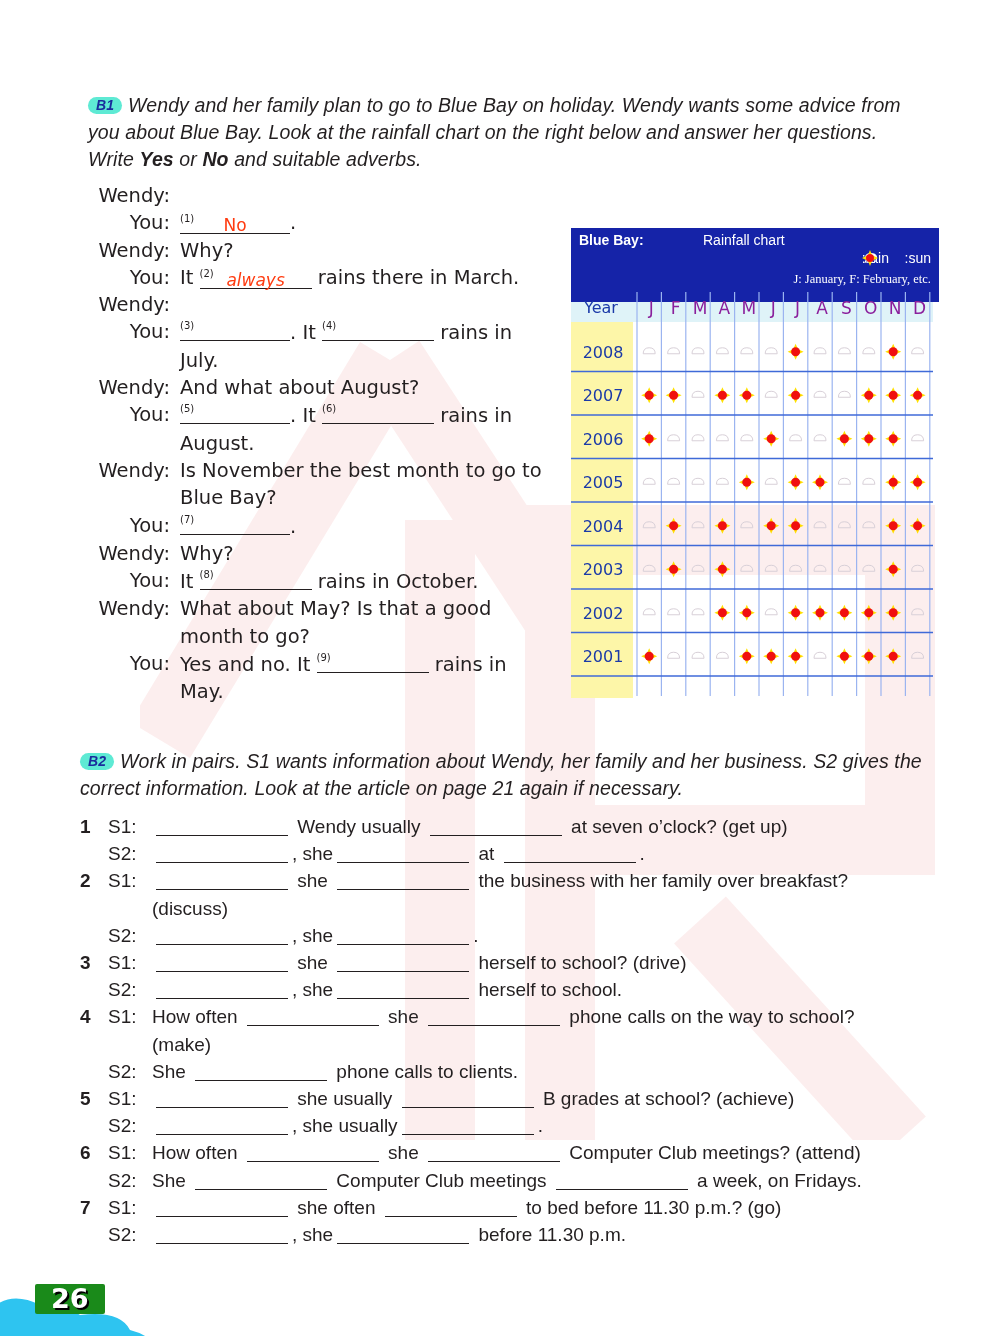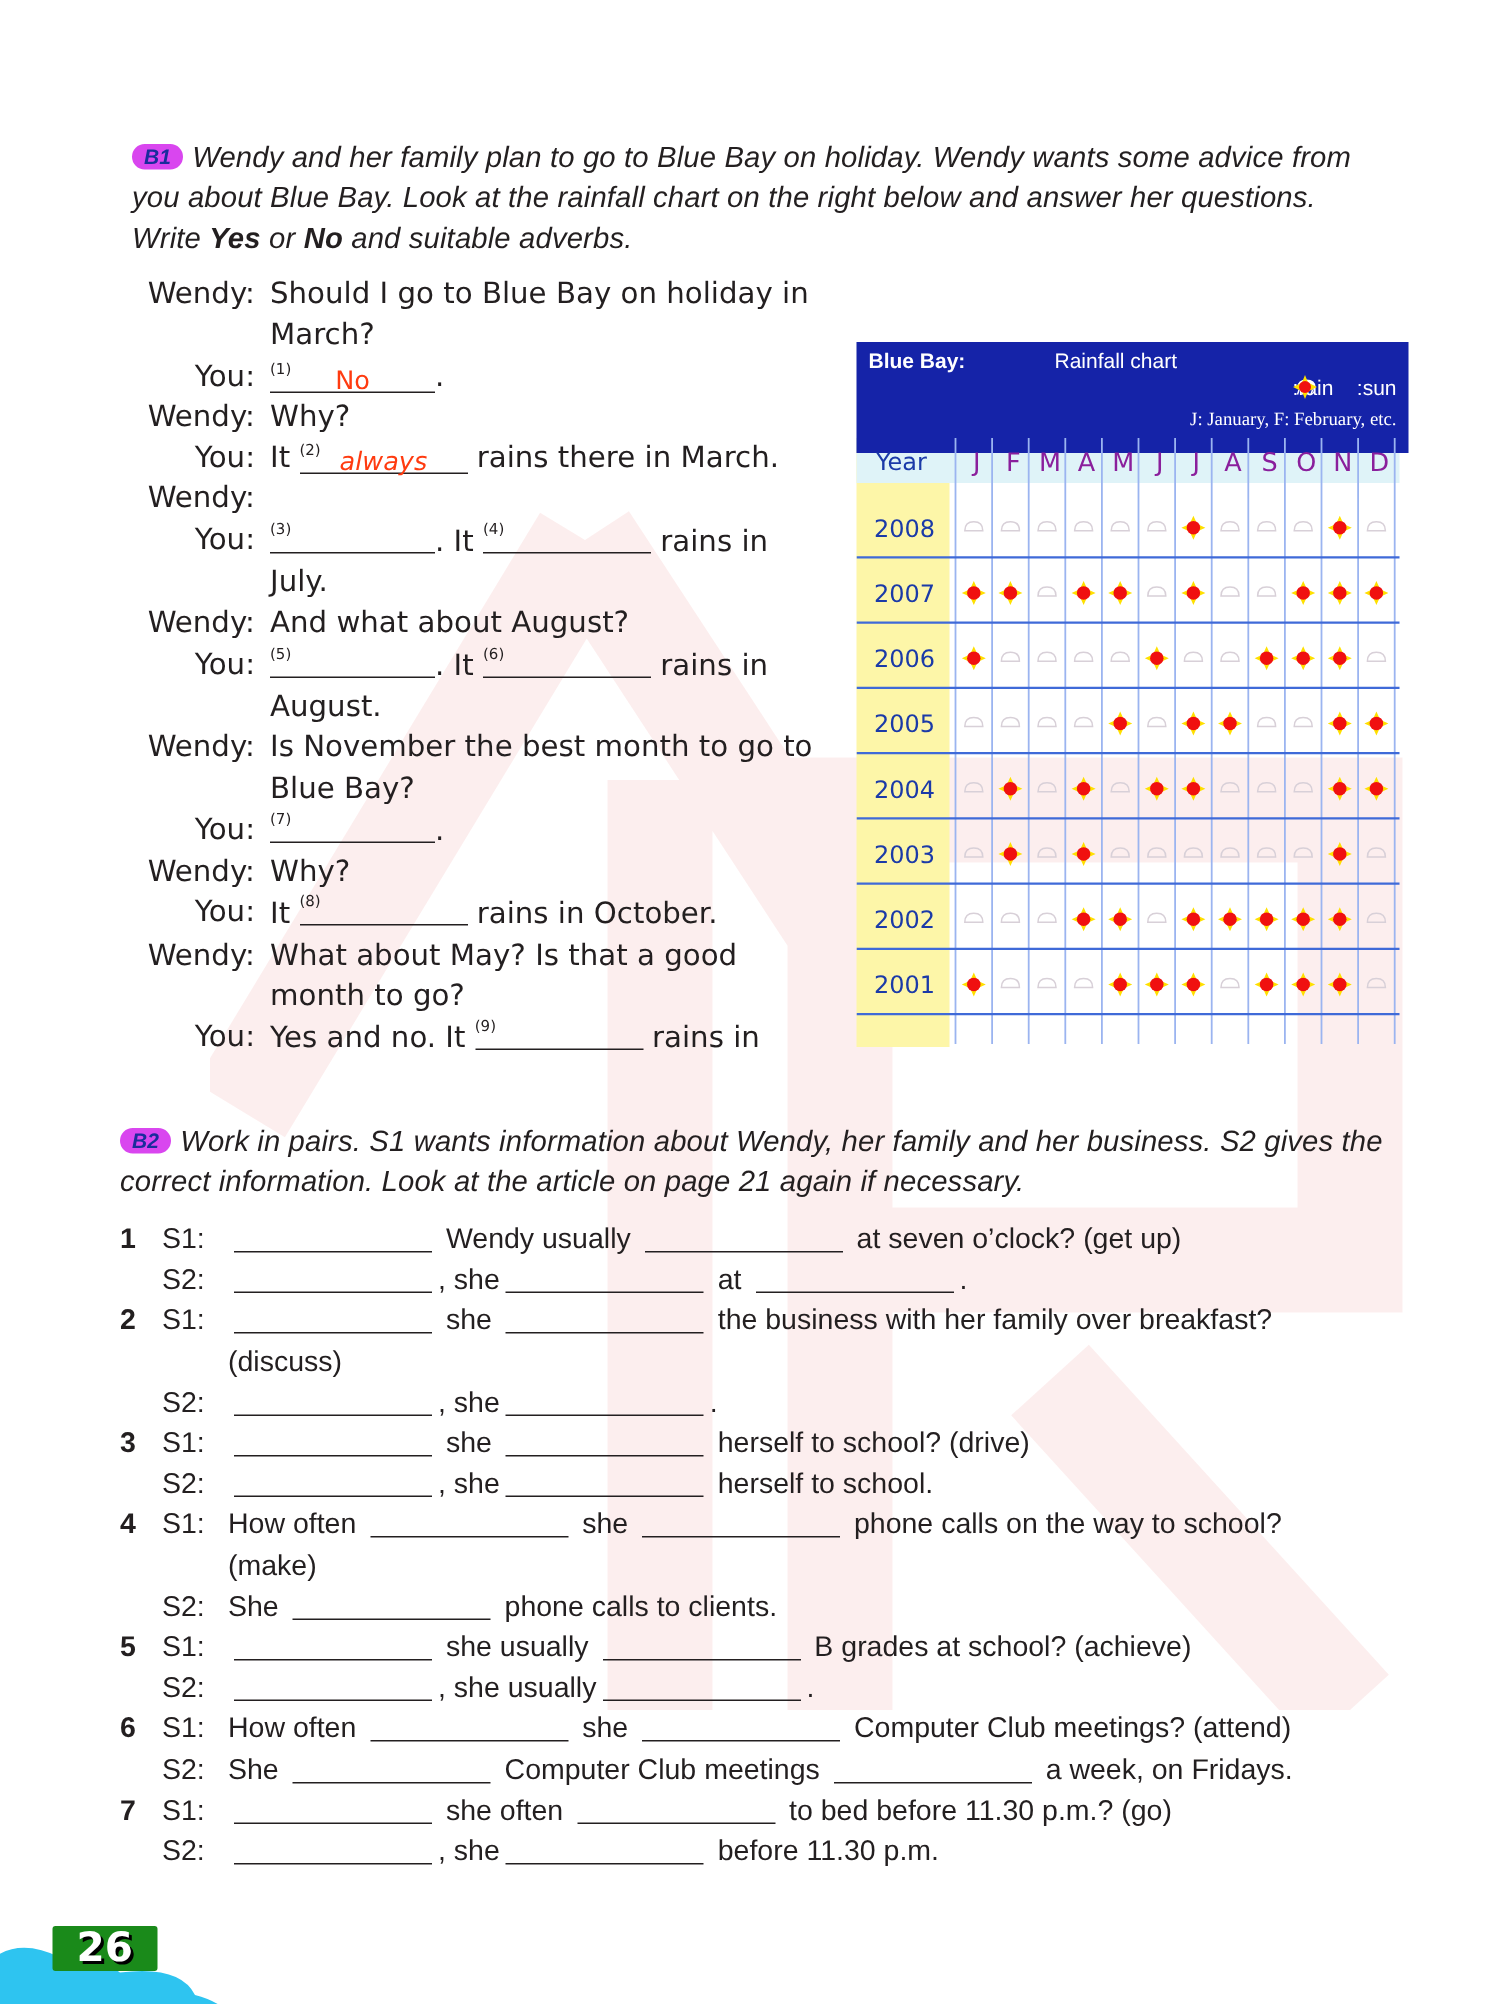--- a/index.html
+++ b/index.html
@@ -11,21 +11,21 @@
   }
   .watermark {
     position:absolute; left:140px; top:320px; width:800px; height:820px;
     pointer-events:none; opacity:0.08;
   }
   .section-intro {
     position:absolute; left:88px; font-style:italic; font-size:19.5px; line-height:27px;
     font-family:"Liberation Sans", sans-serif; letter-spacing:0.1px;
   }
   .badge {
-    display:inline-block; background:#d946ef; color:#1a2c9c; font-weight:bold;
+    display:inline-block; background:#5eead4; color:#1a2c9c; font-weight:bold;
     font-style:italic; font-size:14px; line-height:17px; padding:0 8px;
     border-radius:9px; margin-right:6px; vertical-align:2px;
   }
   .dialog { position:absolute; left:88px; top:182px; width:470px; font-size:19.5px; }
   .dl-row { display:flex; line-height:27.3px; }
   .speaker { width:92px; text-align:right; flex:none; padding-right:10px; box-sizing:border-box; }
   .utter { flex:1; }
   .blank {
     display:inline-block; border-bottom:1.5px solid #231f20; height:22px;
     vertical-align:-2px; position:relative; text-align:center;
@@ -71,21 +71,20 @@
 
 <div class="section-intro" style="top:92px;width:840px;">
   <span class="badge">B1</span><span>Wendy and her family plan to go to Blue Bay on holiday. Wendy wants some advice from you about Blue Bay. Look at the rainfall chart on the right below and answer her questions. Write</span>
   <b>Yes</b> <span>or</span>
   <b>No</b> <span>and suitable adverbs.</span>
 </div>
 
 <div class="dialog" id="dialog">
     <div class="dl-row">
       <span class="speaker">Wendy:</span>
-      <span class="utter"><span>Should I go to Blue Bay on holiday in March?</span></span>
     </div>
     <div class="dl-row">
       <span class="speaker">You:</span>
       <span class="utter"><span class="blank" style="width: 110px;"><sup>(1)</sup><span class="ans">No</span></span><span>.</span></span>
     </div>
     <div class="dl-row">
       <span class="speaker">Wendy:</span>
       <span class="utter"><span>Why?</span></span>
     </div>
     <div class="dl-row">
@@ -142,20 +141,21 @@
     <div class="dl-row">
       <span class="speaker"></span>
       <span class="utter"><span>month to go?</span></span>
     </div>
     <div class="dl-row">
       <span class="speaker">You:</span>
       <span class="utter"><span>Yes and no. It </span><span class="blank" style="width: 112px;"><sup>(9)</sup></span><span> rains in</span></span>
     </div>
     <div class="dl-row">
       <span class="speaker"></span>
+      <span class="utter"><span>May.</span></span>
     </div>
   </div>
 
 <div class="chart">
   <div class="year-col"></div>
   <div class="hdr-row"></div>
   <div class="chart-head">
     <span class="ch-title1">Blue Bay:</span>
     <span class="ch-title2">Rainfall chart</span>
     <span class="ch-legend">

